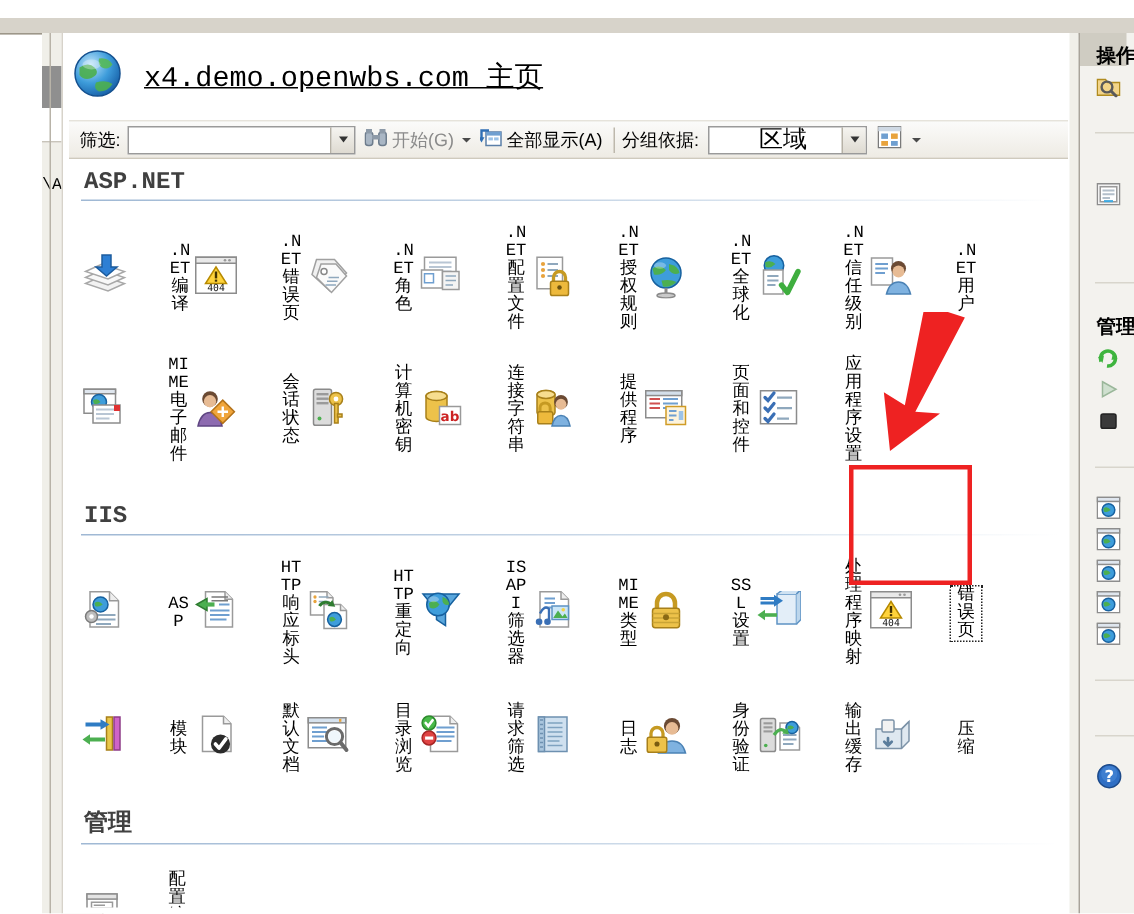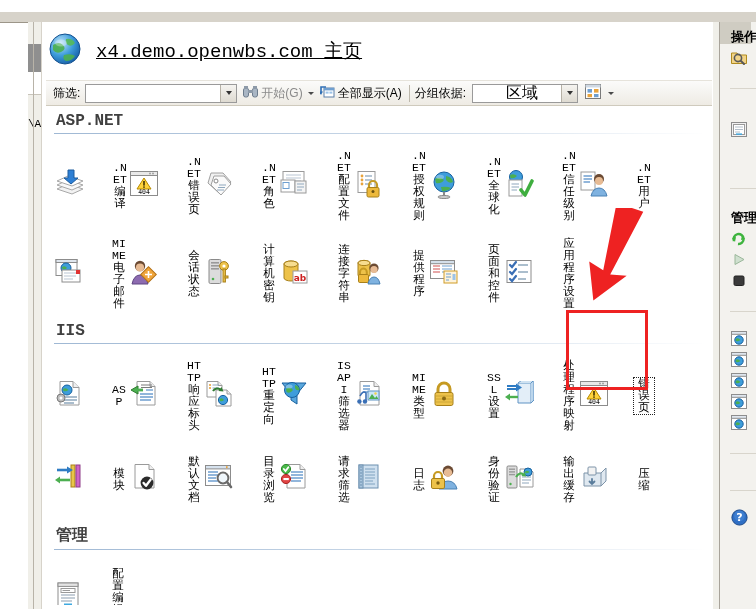--- a/index.html
+++ b/index.html
@@ -529,21 +529,21 @@
                 <path d="M14 13 H24" stroke="#8fa8bd" stroke-width="1.5"></path>
                 <path d="M6 20 L8 22 L12 17" stroke="#3a6fb5" stroke-width="2.2" fill="none" stroke-linecap="round"></path>
                 <path d="M14 20 H22" stroke="#8fa8bd" stroke-width="1.5"></path>
               </svg>
             </span>
             <span class="lbl">应用程序设置</span>
           </div>
         </div>
       </div>
 
-      <div class="group" style="margin-top:6px">
+      <div class="group" style="margin-top:19px">
         <div class="group-head">IIS</div>
         <div class="group-rule"></div>
 
         <div class="tile-row">
           <div class="tile">
             <span class="ico">
               <svg width="30" height="28" viewBox="0 0 30 28">
                 <path d="M6 1.5 H19 L25 7.5 V25 H6 Z" fill="#ffffff" stroke="#9a9a9a"></path>
                 <path d="M19 1.5 V7.5 H25" fill="#eeeeee" stroke="#9a9a9a"></path>
                 <circle cx="13" cy="10" r="5" fill="#3e9ddb" stroke="#17619f"></circle>

